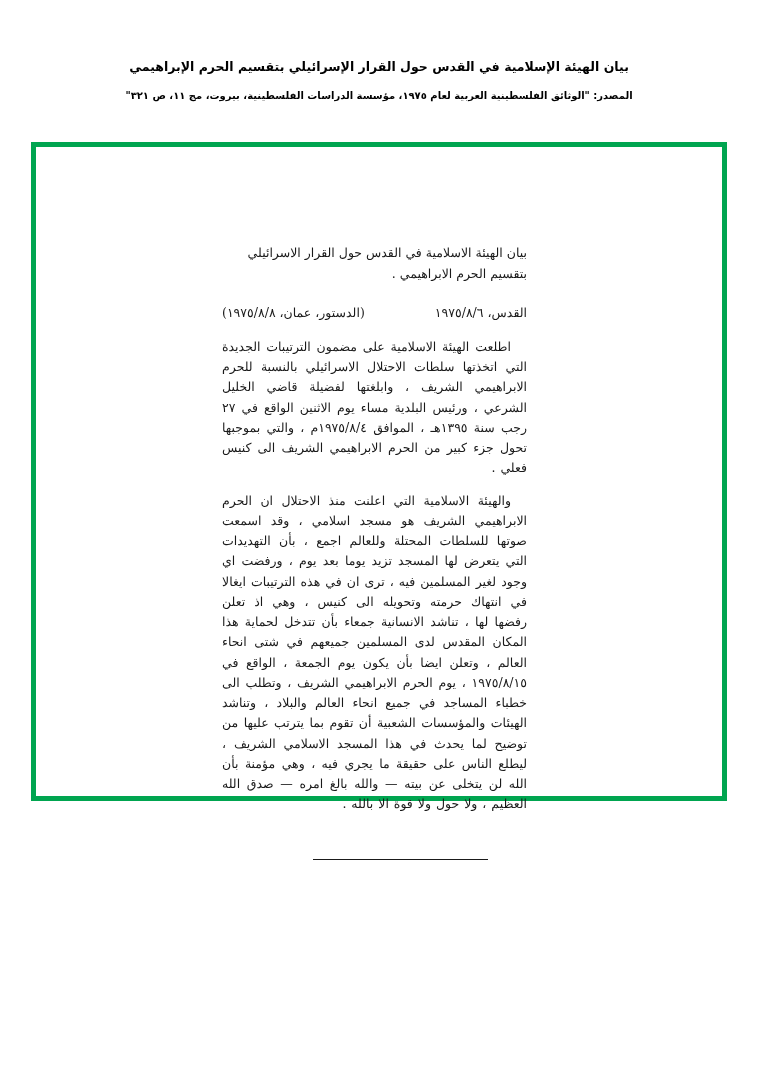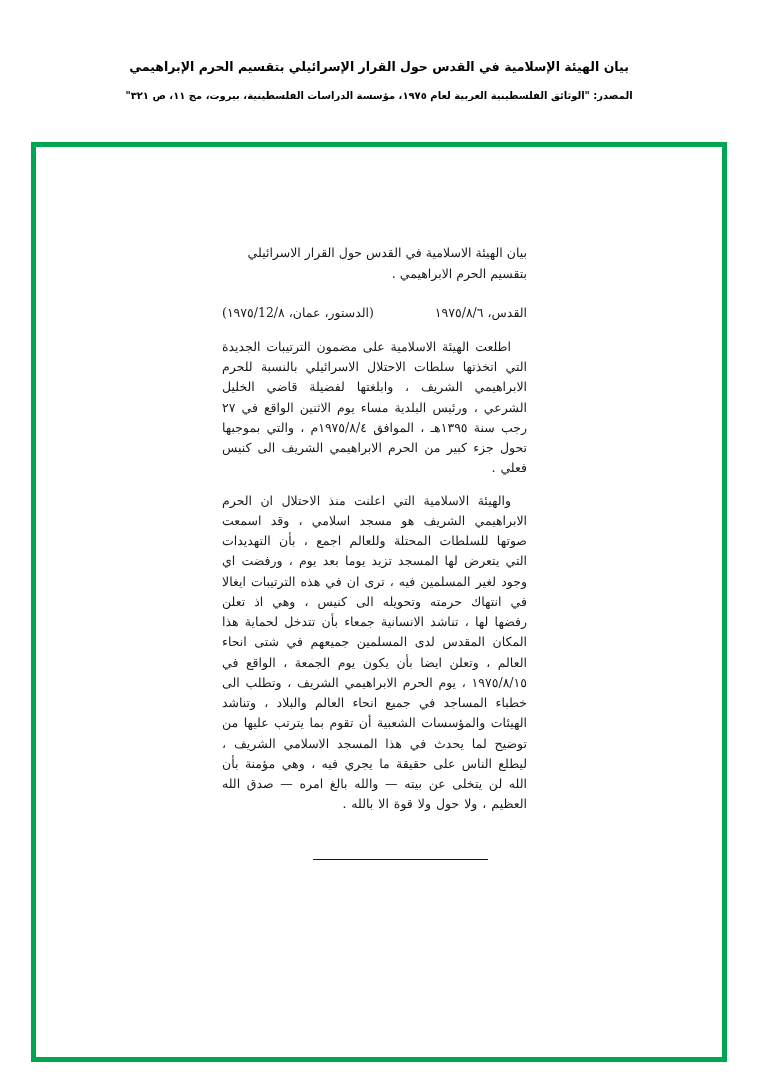--- a/index.html
+++ b/index.html
@@ -41,21 +41,21 @@
     color: #000000;
     line-height: 1.4;
   }
 
   
   .scan-frame {
     position: absolute;
     top: 142px;
     left: 31px;
     width: 696px;
-    height: 920px;
+    height: 659px;
     border: 5px solid #00a550;
     box-sizing: border-box;
     background: #ffffff;
   }
 
   
   .page-body {
     position: absolute;
     top: 95px;
     right: 195px;
@@ -115,21 +115,21 @@
 </div>
 
 <div class="scan-frame">
 
   <div class="page-body">
 
     <div class="page-title">بيان الهيئة الاسلامية في القدس حول القرار الاسرائيلي بتقسيم الحرم الابراهيمي .</div>
 
     <div class="dateline">
       <span class="place-date">القدس، ١٩٧٥/٨/٦</span>
-      <span class="source-ref">(الدستور، عمان، ١٩٧٥/12/٨)</span>
+      <span class="source-ref">(الدستور، عمان، ١٩٧٥/٨/٨)</span>
     </div>
 
     <p class="para">اطلعت الهيئة الاسلامية على مضمون الترتيبات الجديدة التي اتخذتها سلطات الاحتلال الاسرائيلي بالنسبة للحرم الابراهيمي الشريف ، وابلغتها لفضيلة قاضي الخليل الشرعي ، ورئيس البلدية مساء يوم الاثنين الواقع في ٢٧ رجب سنة ١٣٩٥هـ ، الموافق ١٩٧٥/٨/٤م ، والتي بموجبها تحول جزء كبير من الحرم الابراهيمي الشريف الى كنيس فعلي .</p>
     <p class="para">والهيئة الاسلامية التي اعلنت منذ الاحتلال ان الحرم الابراهيمي الشريف هو مسجد اسلامي ، وقد اسمعت صوتها للسلطات المحتلة وللعالم اجمع ، بأن التهديدات التي يتعرض لها المسجد تزيد يوما بعد يوم ، ورفضت اي وجود لغير المسلمين فيه ، ترى ان في هذه الترتيبات ايغالا في انتهاك حرمته وتحويله الى كنيس ، وهي اذ تعلن رفضها لها ، تناشد الانسانية جمعاء بأن تتدخل لحماية هذا المكان المقدس لدى المسلمين جميعهم في شتى انحاء العالم ، وتعلن ايضا بأن يكون يوم الجمعة ، الواقع في ١٩٧٥/٨/١٥ ، يوم الحرم الابراهيمي الشريف ، وتطلب الى خطباء المساجد في جميع انحاء العالم والبلاد ، وتناشد الهيئات والمؤسسات الشعبية أن تقوم بما يترتب عليها من توضيح لما يحدث في هذا المسجد الاسلامي الشريف ، ليطلع الناس على حقيقة ما يجري فيه ، وهي مؤمنة بأن الله لن يتخلى عن بيته — والله بالغ امره — صدق الله العظيم ، ولا حول ولا قوة الا بالله .</p>
 
   </div>
 
   <div class="foot-rule"></div>
 
 </div>

